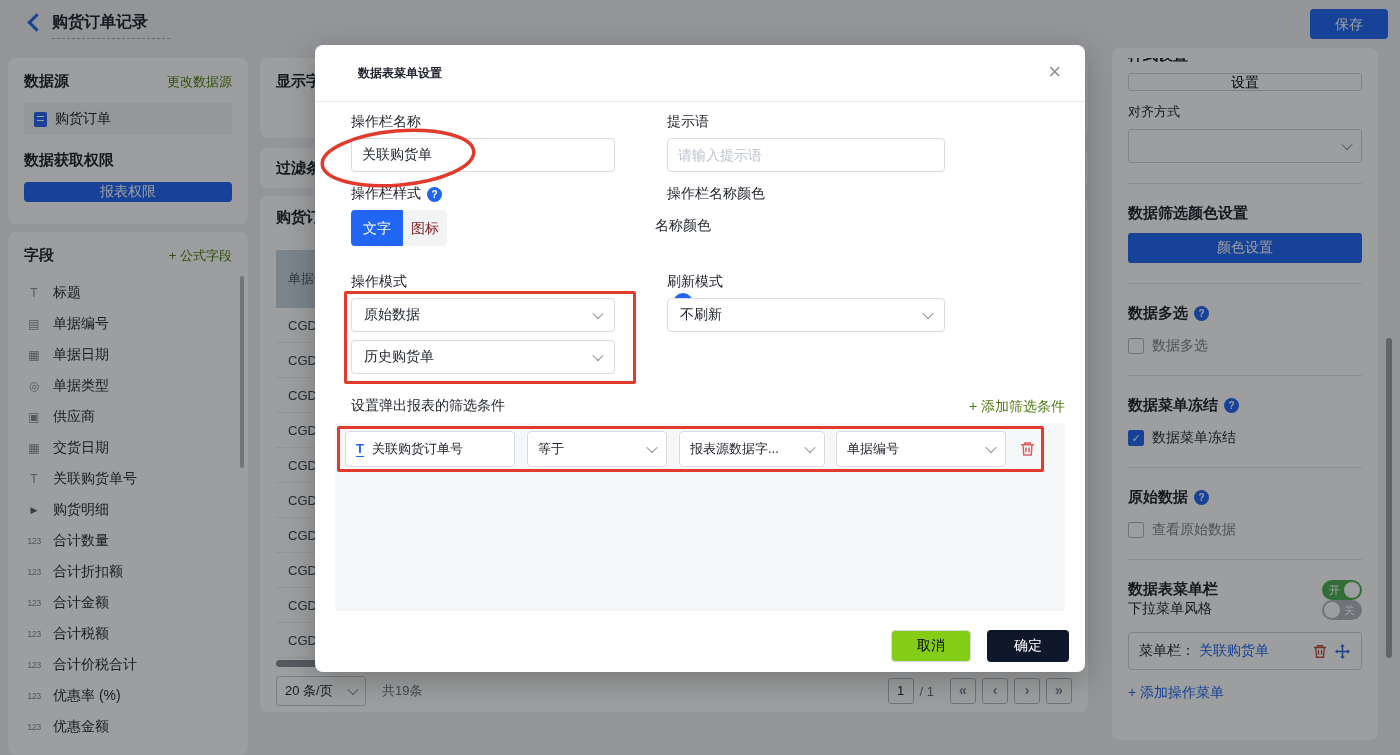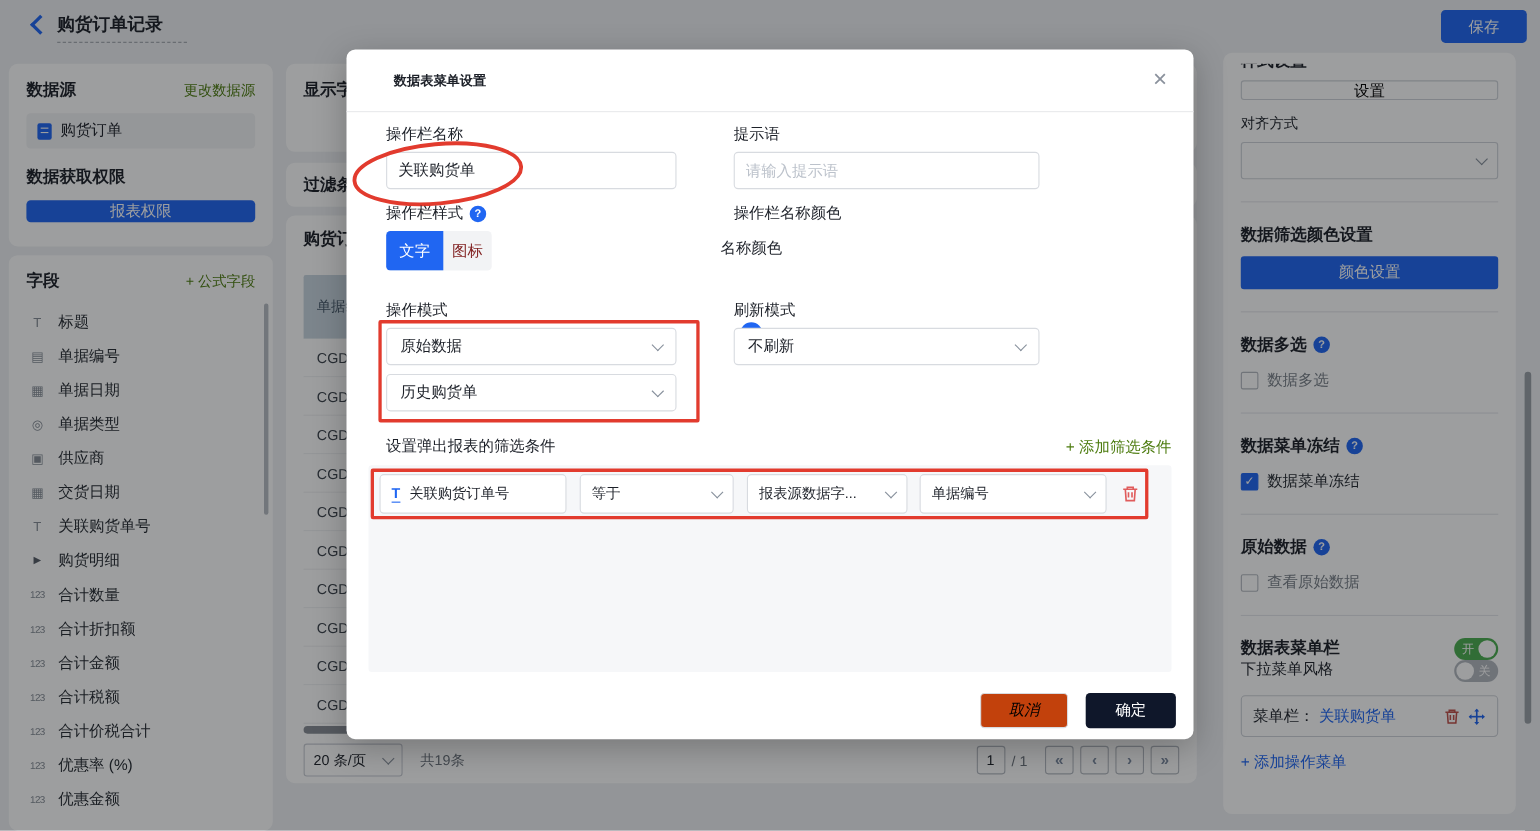--- a/index.html
+++ b/index.html
@@ -100,21 +100,21 @@
   .m-dd { border:1px solid #d8dbe0; border-radius:4px; height:34px; display:flex; align-items:center; justify-content:space-between; padding:0 12px; font-size:14px; background:#fff; cursor:pointer; }
   .seg { display:flex; border-radius:4px; overflow:hidden; background:#f2f3f5; height:36px; }
   .seg .on { width:52px; background:#2066f2; color:#fff; text-align:center; line-height:36px; cursor:pointer; }
   .seg .off { width:44px; color:#7f1d1d; text-align:center; line-height:36px; cursor:pointer; }
   .name-color { display:flex; align-items:center; gap:58px; font-size:14px; }
   .color-dot { width:20px; height:20px; border-radius:50%; background:#2066f2; cursor:pointer; }
   .filter-panel { background:#f6f7f9; border-radius:3px; }
   .cond-box { position:absolute; background:#fff; border:1px solid #d8dbe0; border-radius:4px; height:36px; display:flex; align-items:center; padding:0 10px; font-size:13px; gap:8px; }
   .cond-box.dd { justify-content:space-between; cursor:pointer; }
   .t-ic { color:#2066f2; font-weight:700; font-size:13px; border-bottom:1.5px solid #2066f2; line-height:1; padding-bottom:1px; }
-  .m-btn-cancel { width:80px; height:32px; background:#c2410c; border:1px solid #d8dbe0; border-radius:4px; font-size:14px; cursor:pointer;font-style:italic; }
+  .m-btn-cancel { width:80px; height:32px; background:#84cc16; border:1px solid #d8dbe0; border-radius:4px; font-size:14px; cursor:pointer; }
   .m-btn-ok { width:82px; height:32px; background:#0f172a; border:none; border-radius:4px; color:#fff; font-size:14px; cursor:pointer; }
   .trash { color:#e05c5c; }
   .trash.dk { color:#c0504a; }
   .move-ic { color:#2066f2; }
 
   
   .anno-rect { position:absolute; border:3px solid #e23b2e; border-radius:2px; pointer-events:none; }
 </style>
 </head>
 <body>

